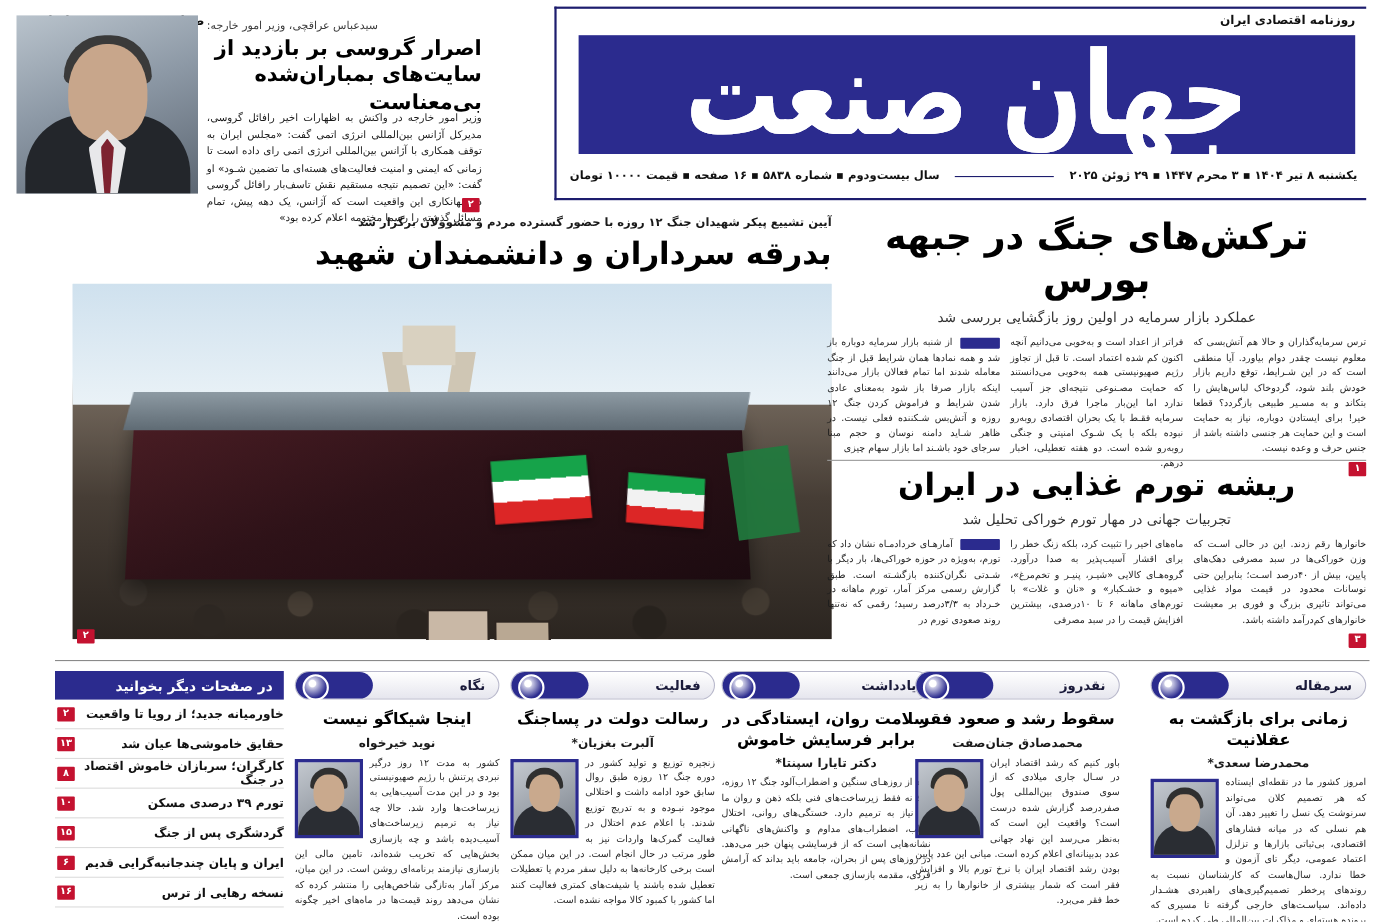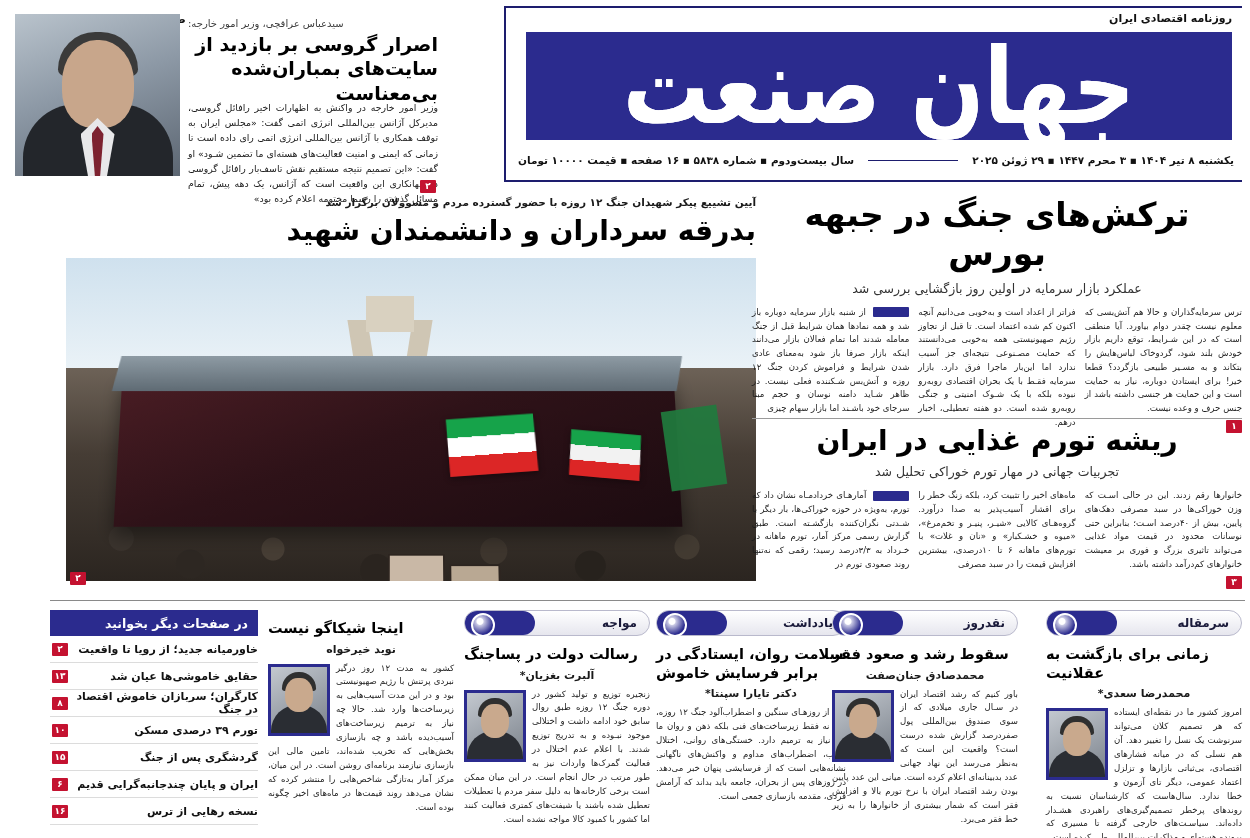--- a/index.html
+++ b/index.html
@@ -239,21 +239,21 @@
   .col-hd .globe{
     position:absolute;left:6px;top:2px;width:20px;height:20px;border-radius:50%;
     background:radial-gradient(circle at 35% 32%,#fff 0 3px,#c9c9e4 4px,#2b2b8e 70%);
     border:2px solid #ffffff;
   }
   .col-hd .lbl{
     position:absolute;right:12px;top:0;height:24px;line-height:24px;
     font-size:12px;font-weight:bold;color:#1a1a3a;
   }
   .col-title{
-    margin-top:9px;text-align:left;font-size:14.5px;font-weight:bold;
+    margin-top:9px;text-align:center;font-size:14.5px;font-weight:bold;
     color:#000;line-height:1.28;
   }
   .col-author{
     margin-top:5px;text-align:center;font-size:11px;font-weight:bold;color:#1a1a1a;
   }
   .col-body{
     margin-top:6px;font-size:8.6px;line-height:1.62;text-align:justify;color:#1c1c1c;
   }
   .col-thumb{
     float:left;width:62px;height:72px;margin:2px 6px 3px 0;
@@ -417,37 +417,42 @@
         <span class="pagebox">۶</span>
         <span class="txt">ایران و پایان چندجانبه‌گرایی قدیم</span>
       </div>
       <div class="sb-item">
         <span class="pagebox">۱۶</span>
         <span class="txt">نسخه رهایی از ترس</span>
       </div>
     </div>
 
     <div class="col" style="left:268px;width:186px;">
+      <div class="col-hd">
+        <span class="cap"></span>
+        <span class="globe"></span>
+        <span class="lbl">نگاه</span>
+      </div>
       <div class="col-title">اینجا شیکاگو نیست</div>
       <div class="col-author">نوید خیرخواه</div>
       <div class="col-body">
         <span class="col-thumb">
           <span class="t-body"></span>
           <span class="t-hair"></span>
           <span class="t-face"></span>
         </span>
         <span>کشور به مدت ۱۲ روز درگیر نبردی پرتنش با رژیم صهیونیستی بود و در این مدت آسیب‌هایی به زیرساخت‌ها وارد شد. حالا چه نیاز به ترمیم زیرساخت‌های آسیب‌دیده باشد و چه بازسازی بخش‌هایی که تخریب شده‌اند، تامین مالی این بازسازی نیازمند برنامه‌ای روشن است. در این میان، مرکز آمار به‌تازگی شاخص‌هایی را منتشر کرده که نشان می‌دهد روند قیمت‌ها در ماه‌های اخیر چگونه بوده است.</span>
       </div>
     </div>
 
     <div class="col" style="left:464px;width:186px;">
       <div class="col-hd">
         <span class="cap"></span>
         <span class="globe"></span>
-        <span class="lbl">مواجه</span>
+        <span class="lbl">فعالیت</span>
       </div>
       <div class="col-title">رسالت دولت در پساجنگ</div>
       <div class="col-author">آلبرت بغزیان*</div>
       <div class="col-body">
         <span class="col-thumb">
           <span class="t-body"></span>
           <span class="t-hair"></span>
           <span class="t-face"></span>
         </span>
         <span>زنجیره توزیع و تولید کشور در دوره جنگ ۱۲ روزه طبق روال سابق خود ادامه داشت و اختلالی موجود نبـوده و به تدریج توزیع شدند. با اعلام عدم اختلال در فعالیت گمرک‌ها واردات نیز به طور مرتب در حال انجام است. در این میان ممکن است برخی کارخانه‌ها به دلیل سفر مردم یا تعطیلات تعطیل شده باشند یا شیفت‌های کمتری فعالیت کنند اما کشور با کمبود کالا مواجه نشده است.</span>

